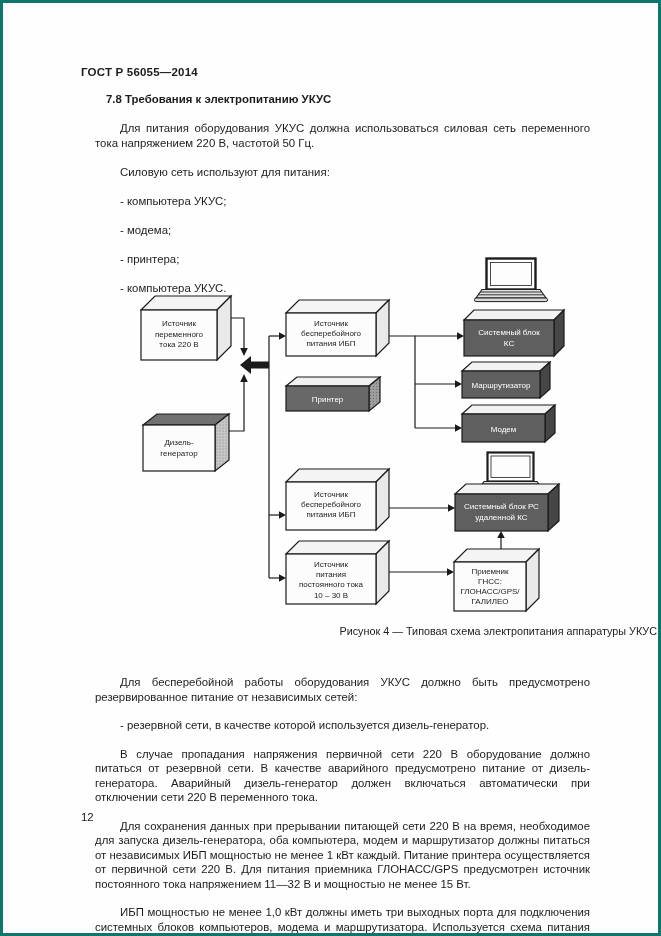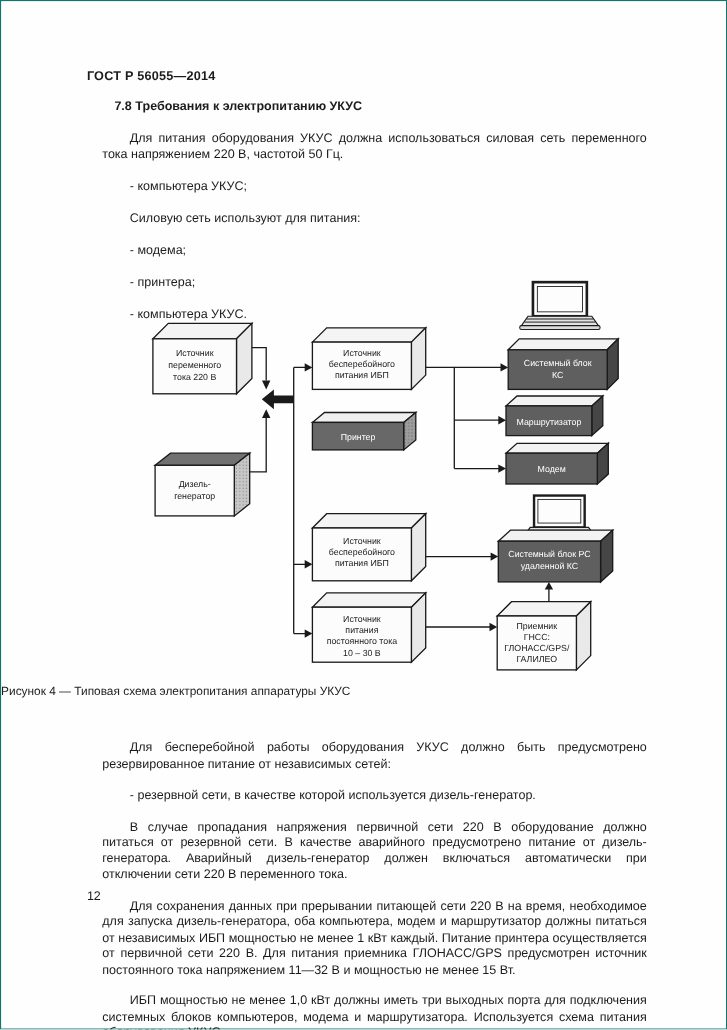--- a/index.html
+++ b/index.html
@@ -1,62 +1,62 @@
 <!DOCTYPE html>
 <html><head>
 <meta charset="utf-8">
 <style>
   html,body { margin:0; padding:0; }
   body {
     width:661px; height:936px; position:relative;
     background:#ffffff; color:#1c1c1c;
     font-family:"Liberation Sans","DejaVu Sans",sans-serif;
   }
-  .doc { position:absolute; inset:0; border:1px solid #0f766e; background:#fefefe; }
+  .doc { position:absolute; inset:0; border:3px solid #0f766e; background:#fefefe; }
   .gost-header {
     position:absolute; left:78px; top:62px;
     font-size:11.5px; font-weight:bold; line-height:15px; letter-spacing:.2px;
   }
   .content-top { position:absolute; left:78px; top:89px; width:523px; }
   .content-bottom { position:absolute; left:78px; top:658px; width:523px; }
   .h {
     margin:0 0 3px 0; font-size:11.4px; font-weight:bold;
     line-height:15px; text-indent:25px;
   }
   .p {
     margin:14px; font-size:11.4px; line-height:15px;
     text-align:justify; text-indent:25px;
   }
   .content-bottom .p { line-height:14.5px; }
   .nj { text-align:left; }
   .var { font-style:italic; }
   .caption {
     position:absolute; left:0; top:621px; width:654px;
-    text-align:left; font-size:10.8px; line-height:14px;
+    text-align:right; font-size:10.8px; line-height:14px;
   }
   .pagenum { position:absolute; left:78px; top:807px; font-size:11.4px; line-height:14px; }
   svg.diagram { position:absolute; left:0; top:250px; }
   svg.diagram text {
     font-family:"Liberation Sans","DejaVu Sans",sans-serif;
     font-size:8px; fill:#1b1b1b;
   }
   svg.diagram text.wt { fill:#ffffff; }
 </style>
 </head>
 <body>
 
 <div class="doc">
 
   <div class="gost-header">ГОСТ Р 56055—2014</div>
 
   <div class="content-top">
     <p class="h">7.8  Требования к электропитанию УКУС</p>
     <p class="p">Для питания оборудования УКУС должна использоваться силовая сеть переменного тока напряже­нием 220 В, частотой 50 Гц.</p>
+    <p class="p nj">Силовую сеть используют для питания:</p>
     <p class="p nj">- компьютера УКУС;</p>
-    <p class="p nj">Силовую сеть используют для питания:</p>
     <p class="p nj">- модема;</p>
     <p class="p nj">- принтера;</p>
     <p class="p nj">- компьютера УКУС.</p>
   </div>
 
   <svg class="diagram" width="661" height="372" viewBox="0 0 661 372" xmlns="http://www.w3.org/2000/svg">
     <defs>
       <pattern id="dotsLight" width="3" height="3" patternUnits="userSpaceOnUse">
         <rect width="3" height="3" fill="#c7c7c7"></rect>
         <circle cx="1" cy="1" r="0.55" fill="#7d7d7d"></circle>

